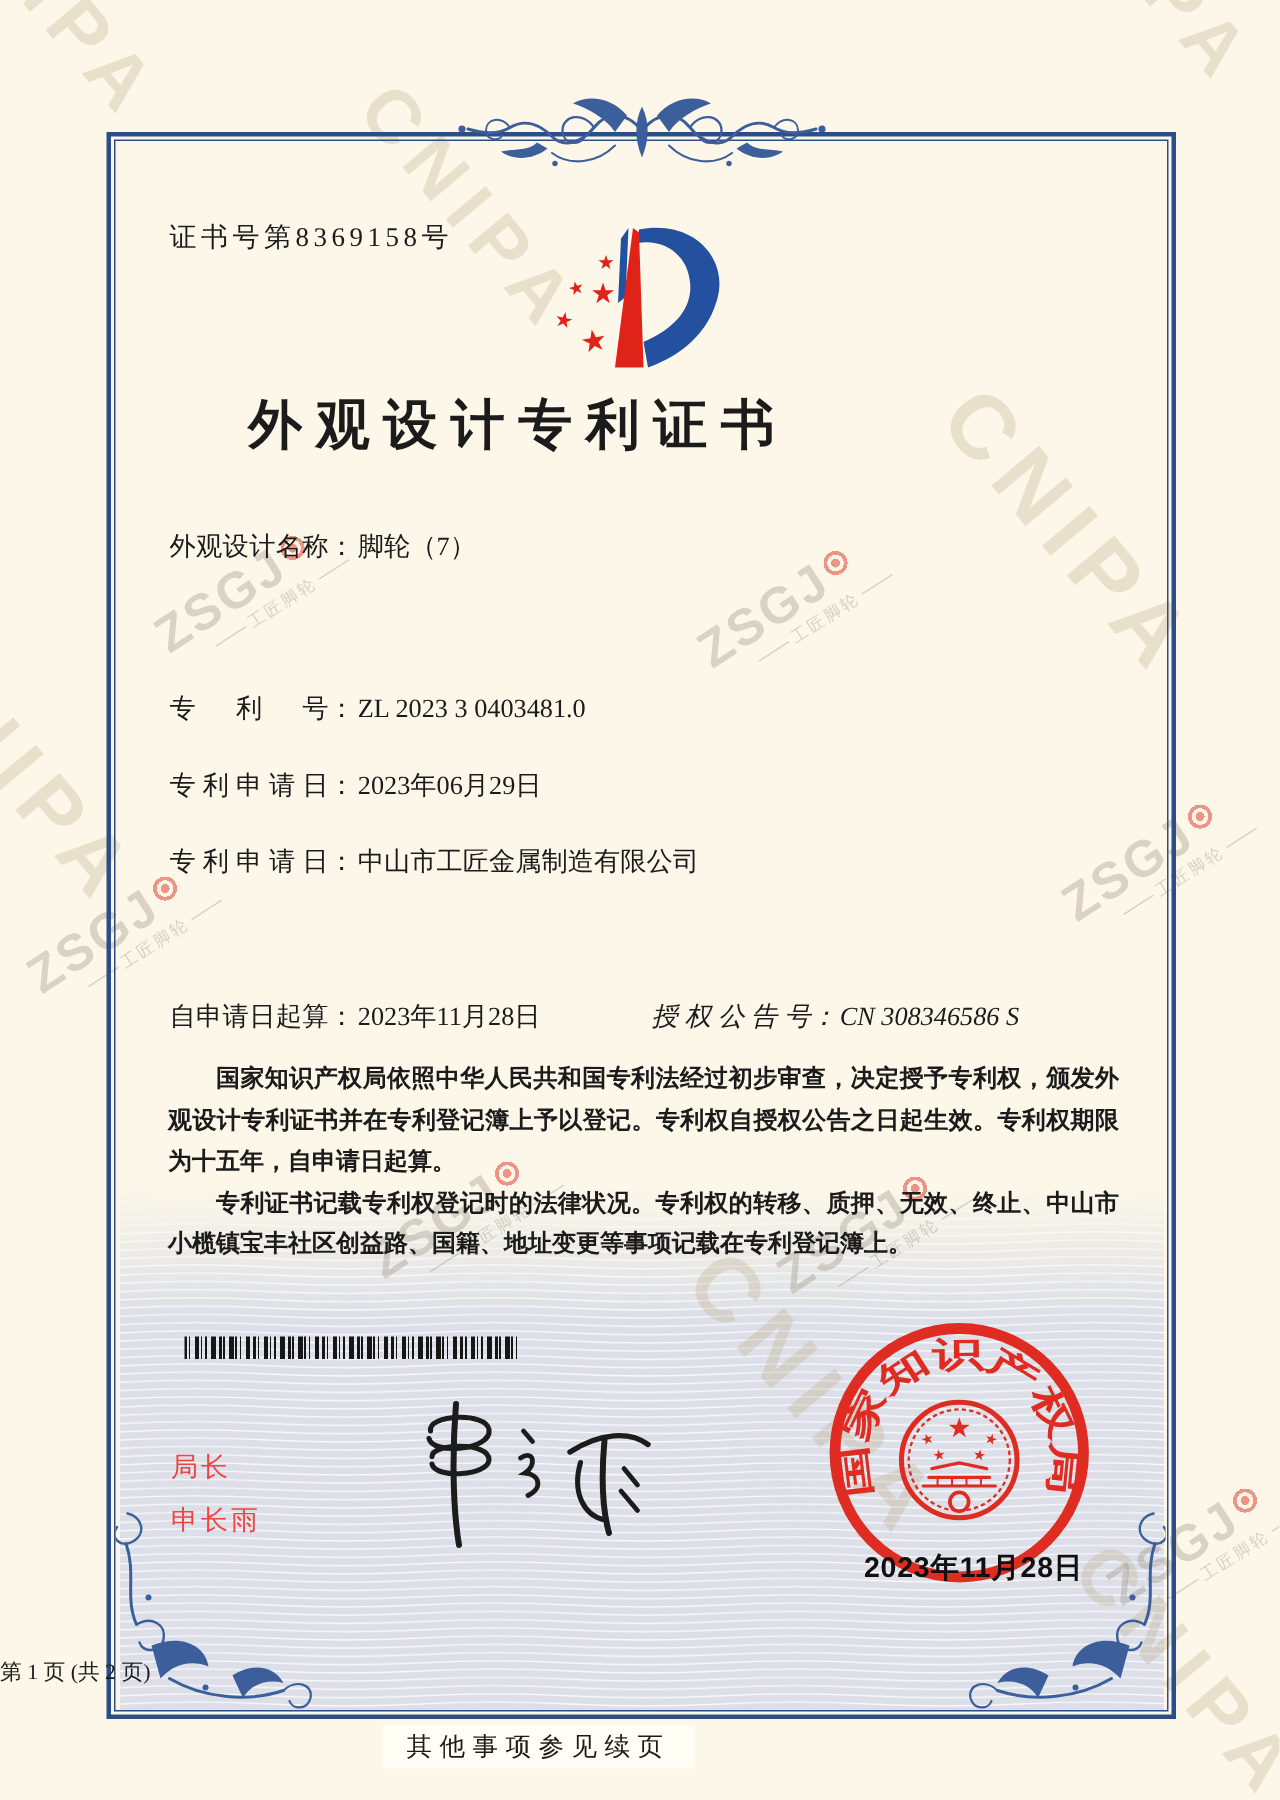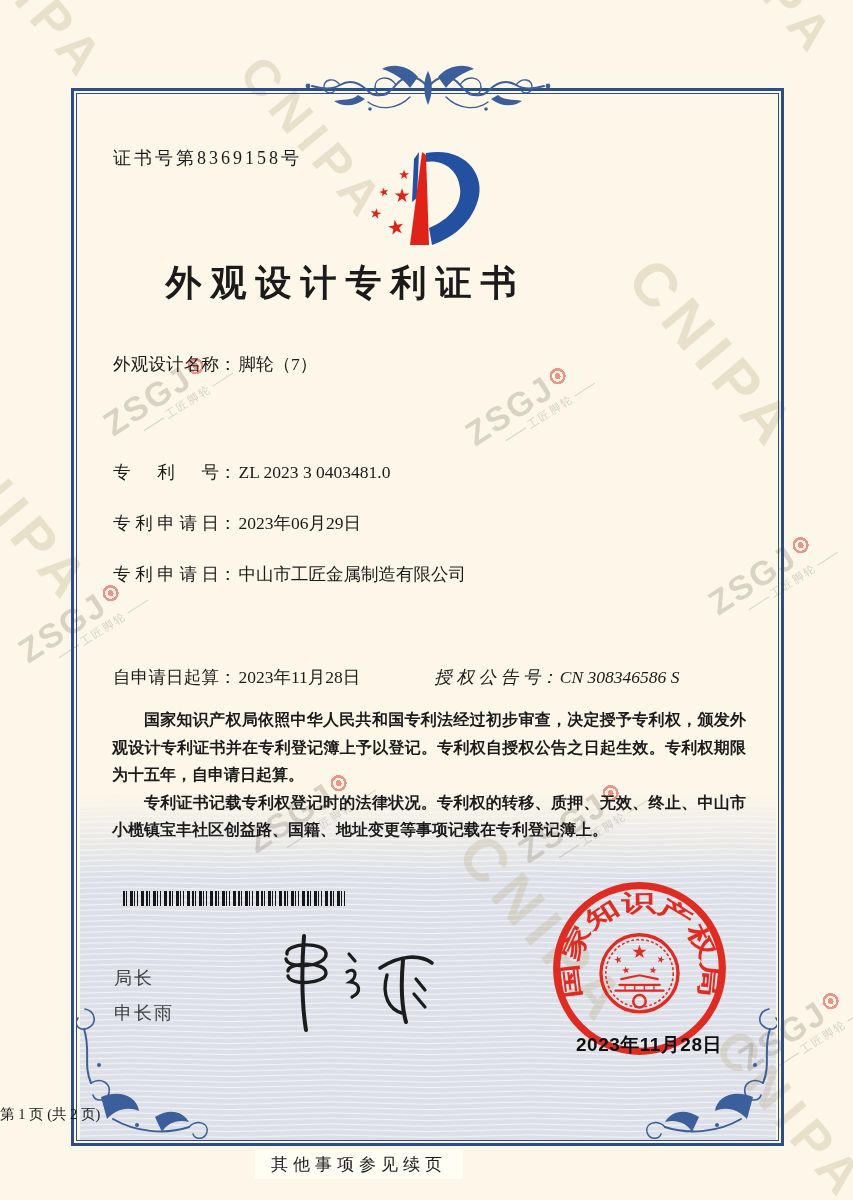--- a/index.html
+++ b/index.html
@@ -38,21 +38,21 @@
          font-size:36px;font-weight:bold;letter-spacing:9px;}
   .row{position:absolute;left:113px;z-index:5;font-size:17.5px;white-space:nowrap;}
   .flabel{display:inline-block;width:106px;text-align:justify;text-align-last:justify;}
   .fcolon{display:inline-block;margin-right:2px;}
   .grp2{margin-left:74px;font-style:italic;}
   .legal{position:absolute;left:112px;top:706px;width:634px;z-index:5;font-size:16px;line-height:27.5px;font-weight:bold;}
   .legal p{margin:0;text-indent:2em;text-align:justify;}
   .barcode{position:absolute;left:123px;top:891px;width:223px;height:15px;z-index:5;
     background:repeating-linear-gradient(90deg,#161616 0 2px,rgba(0,0,0,0) 2px 3px,#161616 3px 4px,rgba(0,0,0,0) 4px 7px,#161616 7px 10px,rgba(0,0,0,0) 10px 11px,#161616 11px 12px,rgba(0,0,0,0) 12px 14px,#161616 14px 15px,rgba(0,0,0,0) 15px 18px,#161616 18px 21px,rgba(0,0,0,0) 21px 23px);}
   .officer{position:absolute;left:114px;z-index:5;font-family:"Liberation Sans","DejaVu Sans",sans-serif;
-           font-size:18px;letter-spacing:2px;color:#404040;}
+           font-size:18px;letter-spacing:2px;color:#ef4444;}
   .signature{position:absolute;left:252px;top:930px;z-index:6;}
   .seal{position:absolute;left:548px;top:877px;z-index:6;opacity:.96;}
   .seal-date{position:absolute;left:576px;top:1032px;z-index:7;font-family:"Liberation Sans","DejaVu Sans",sans-serif;
              font-size:19px;font-weight:600;letter-spacing:.5px;color:#101010;}
   .page-no{position:absolute;left:0;top:1105px;width:816px;z-index:5;font-size:14.5px;}
   .cont-note{position:absolute;left:0;top:1150px;width:718px;z-index:5;text-align:center;}
   .cont-note span{display:inline-block;background:#fffdf4;padding:3px 16px;font-size:17px;letter-spacing:5px;}
 </style>
 </head>
 <body>

